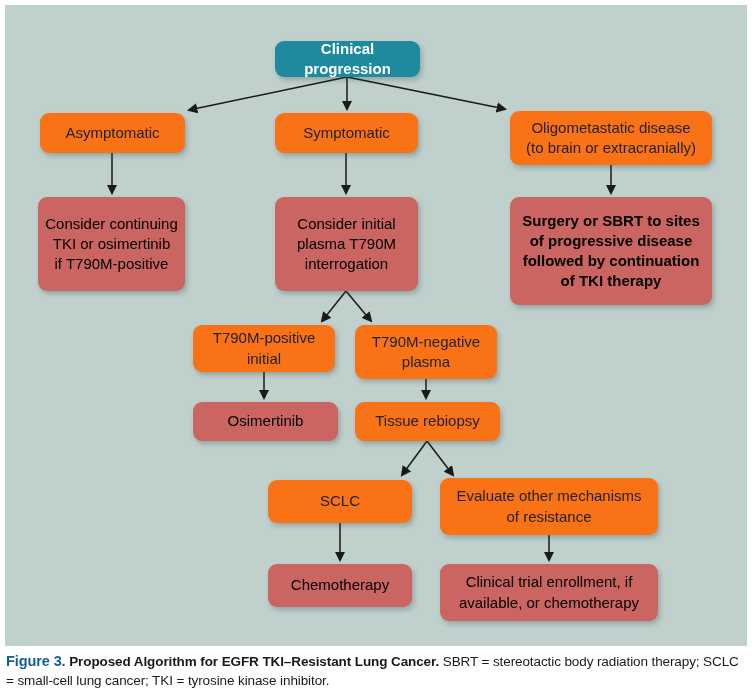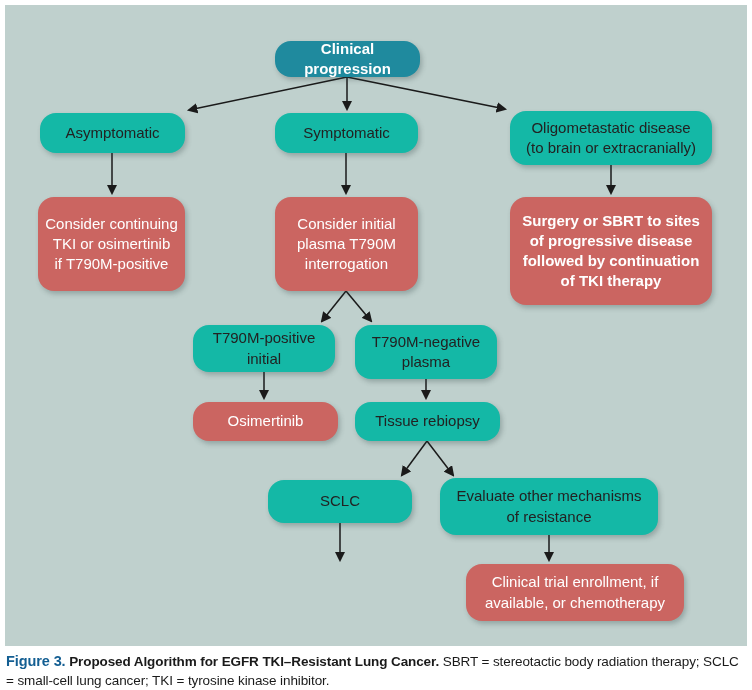--- a/index.html
+++ b/index.html
@@ -33,40 +33,40 @@
   .arrows line {
     stroke: #1a1a1a;
     stroke-width: 1.5;
   }
   .node {
     position: absolute;
     display: flex;
     align-items: center;
     justify-content: center;
     text-align: center;
-    border-radius: 16px;
+    border-radius: 9px;
     font-size: 15px;
     line-height: 1.35;
     white-space: pre-line;
     padding: 2px 6px;
     box-sizing: border-box;
     box-shadow: 2px 3px 5px rgba(50, 70, 70, 0.30);
   }
   .node.teal {
     background: #1f8a9e;
     color: #ffffff;
     font-weight: bold;
   }
   .node.cream {
-    background: #14b8a6;
+    background: #f97316;
     color: #222222;
   }
   .node.red {
     background: #cb6561;
-    color: #ffffff;
+    color: #000000;
   }
   .caption {
     position: absolute;
     left: 6px;
     top: 651px;
     width: 740px;
     font-size: 13.5px;
     line-height: 1.4;
     color: #1a1a1a;
     letter-spacing: -0.1px;
@@ -139,22 +139,23 @@
 
     <div class="node red" style="left:188px; top:397px; width:145px; height:39px;">Osimertinib</div>
 
     <div class="node cream" style="left:350px; top:397px; width:145px; height:39px;">Tissue rebiopsy</div>
 
     <div class="node cream" style="left:263px; top:475px; width:144px; height:43px;">SCLC</div>
 
     <div class="node cream" style="left:435px; top:473px; width:218px; height:57px;">Evaluate other mechanisms
 of resistance</div>
 
+    <div class="node red" style="left:263px; top:559px; width:144px; height:43px;">Chemotherapy</div>
 
-    <div class="node red" style="left:461px; top:559px; width:218px; height:57px;">Clinical trial enrollment, if
+    <div class="node red" style="left:435px; top:559px; width:218px; height:57px;">Clinical trial enrollment, if
 available, or chemotherapy</div>
   </div>
 
   <div class="caption">
     <span class="cap-label">Figure 3.</span>
     <span class="cap-title">Proposed Algorithm for EGFR TKI–Resistant Lung Cancer.</span>
     <span class="cap-text">SBRT = stereotactic body radiation therapy; SCLC = small-cell lung cancer; TKI = tyrosine kinase inhibitor.</span>
   </div>
 </div>
 

